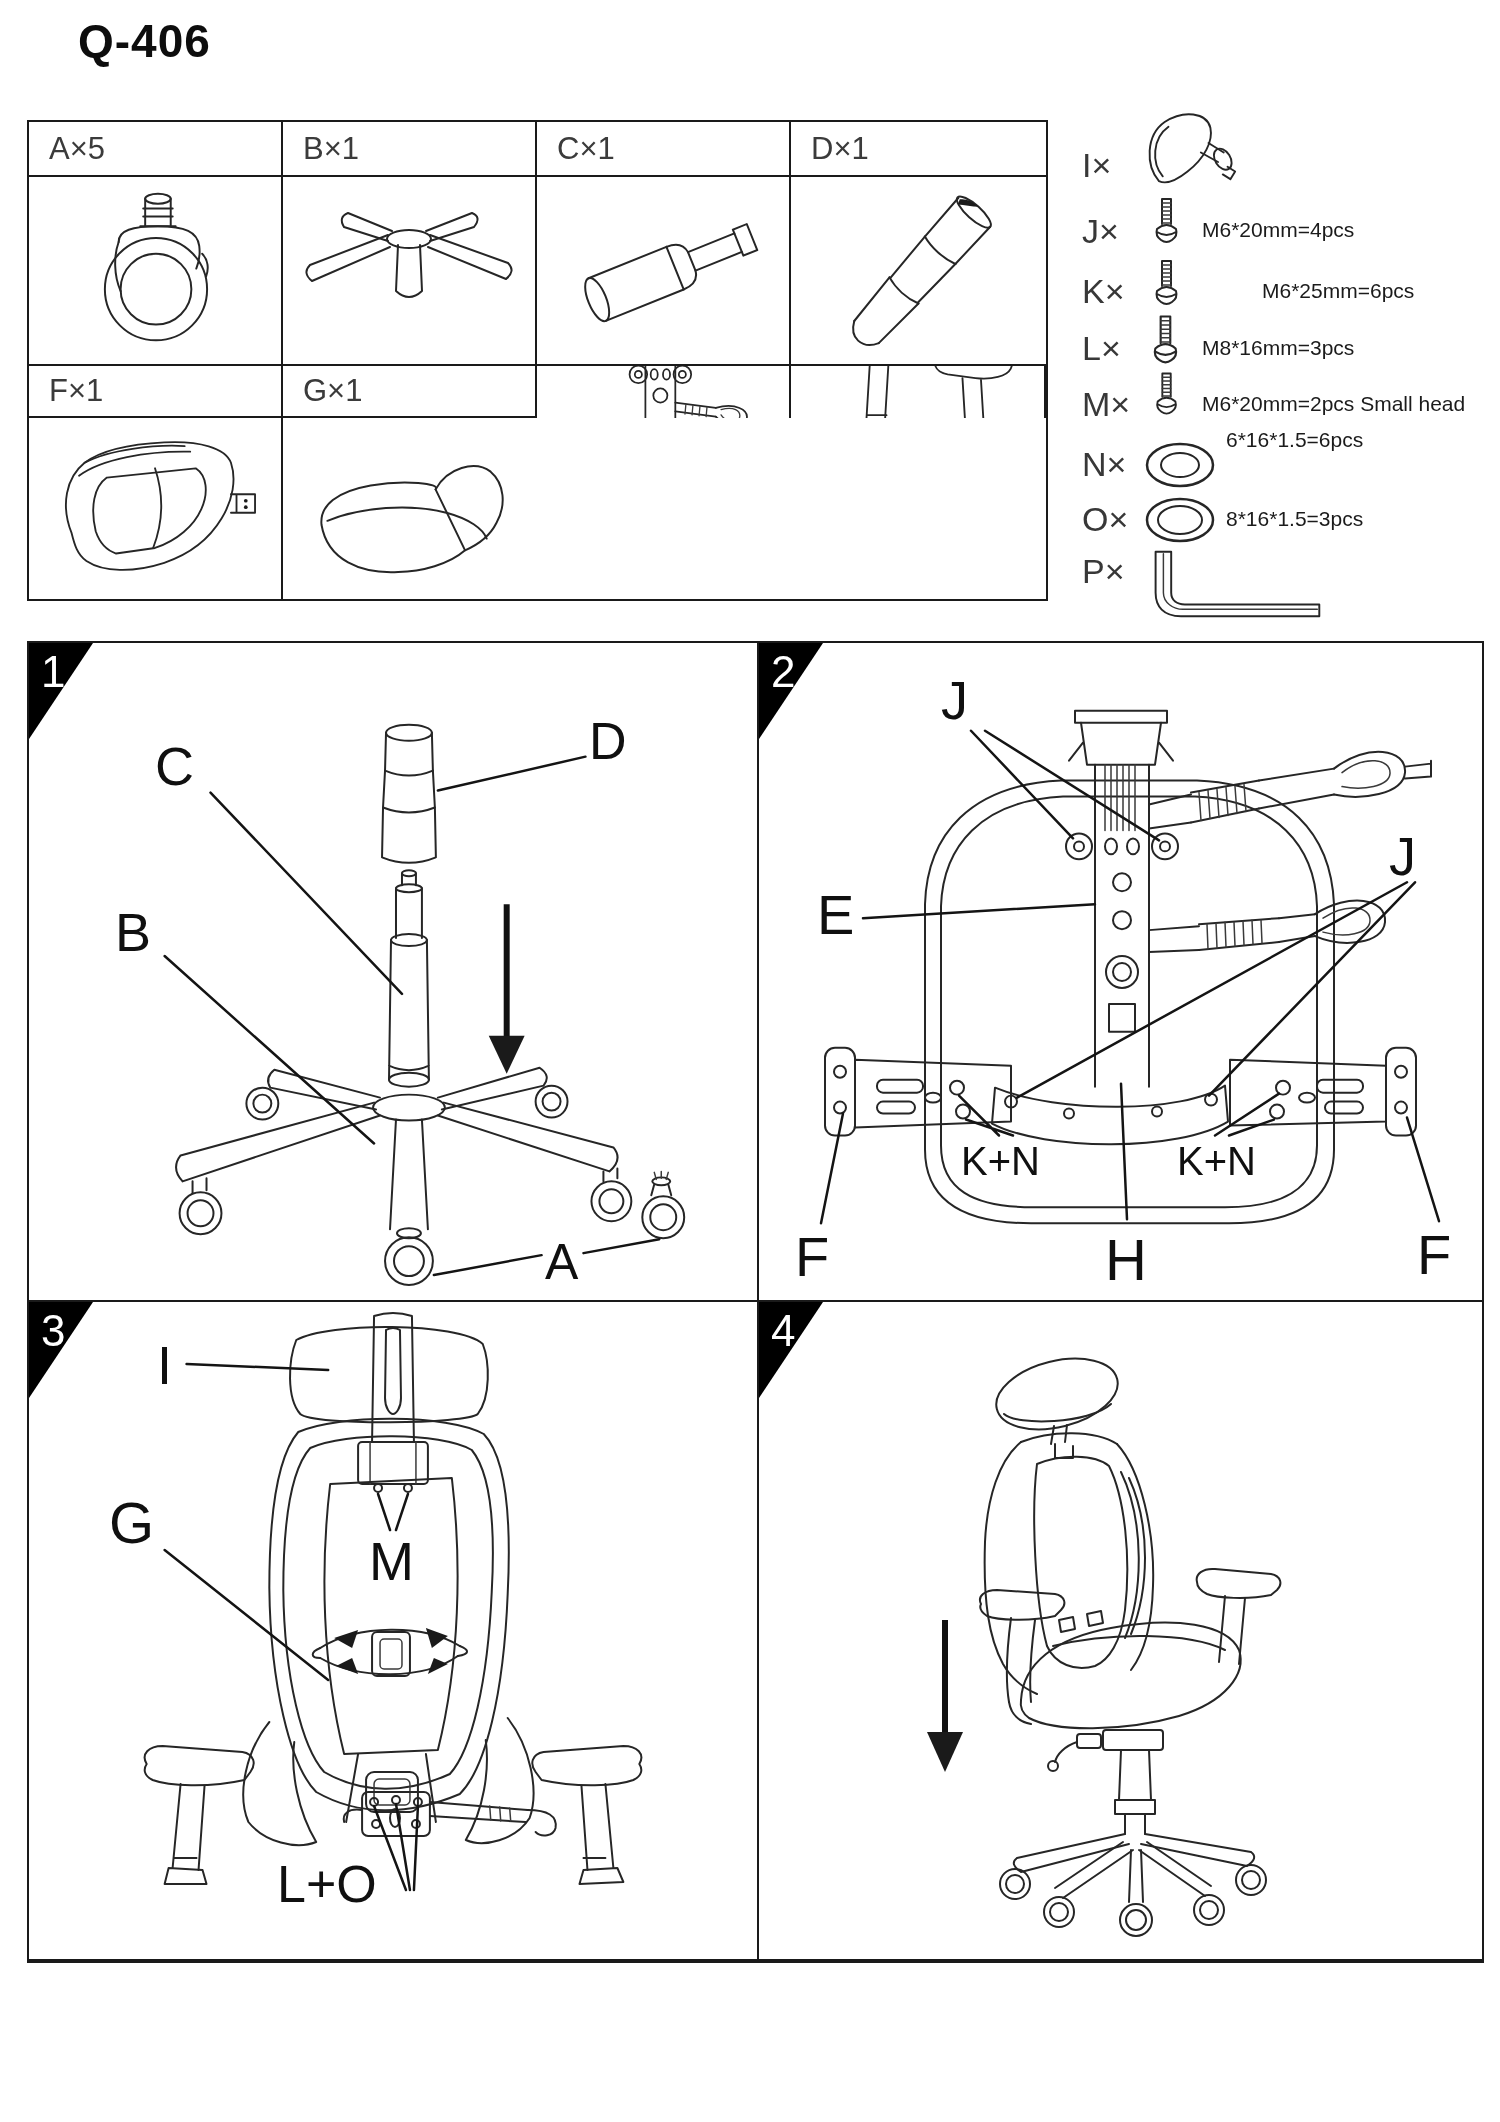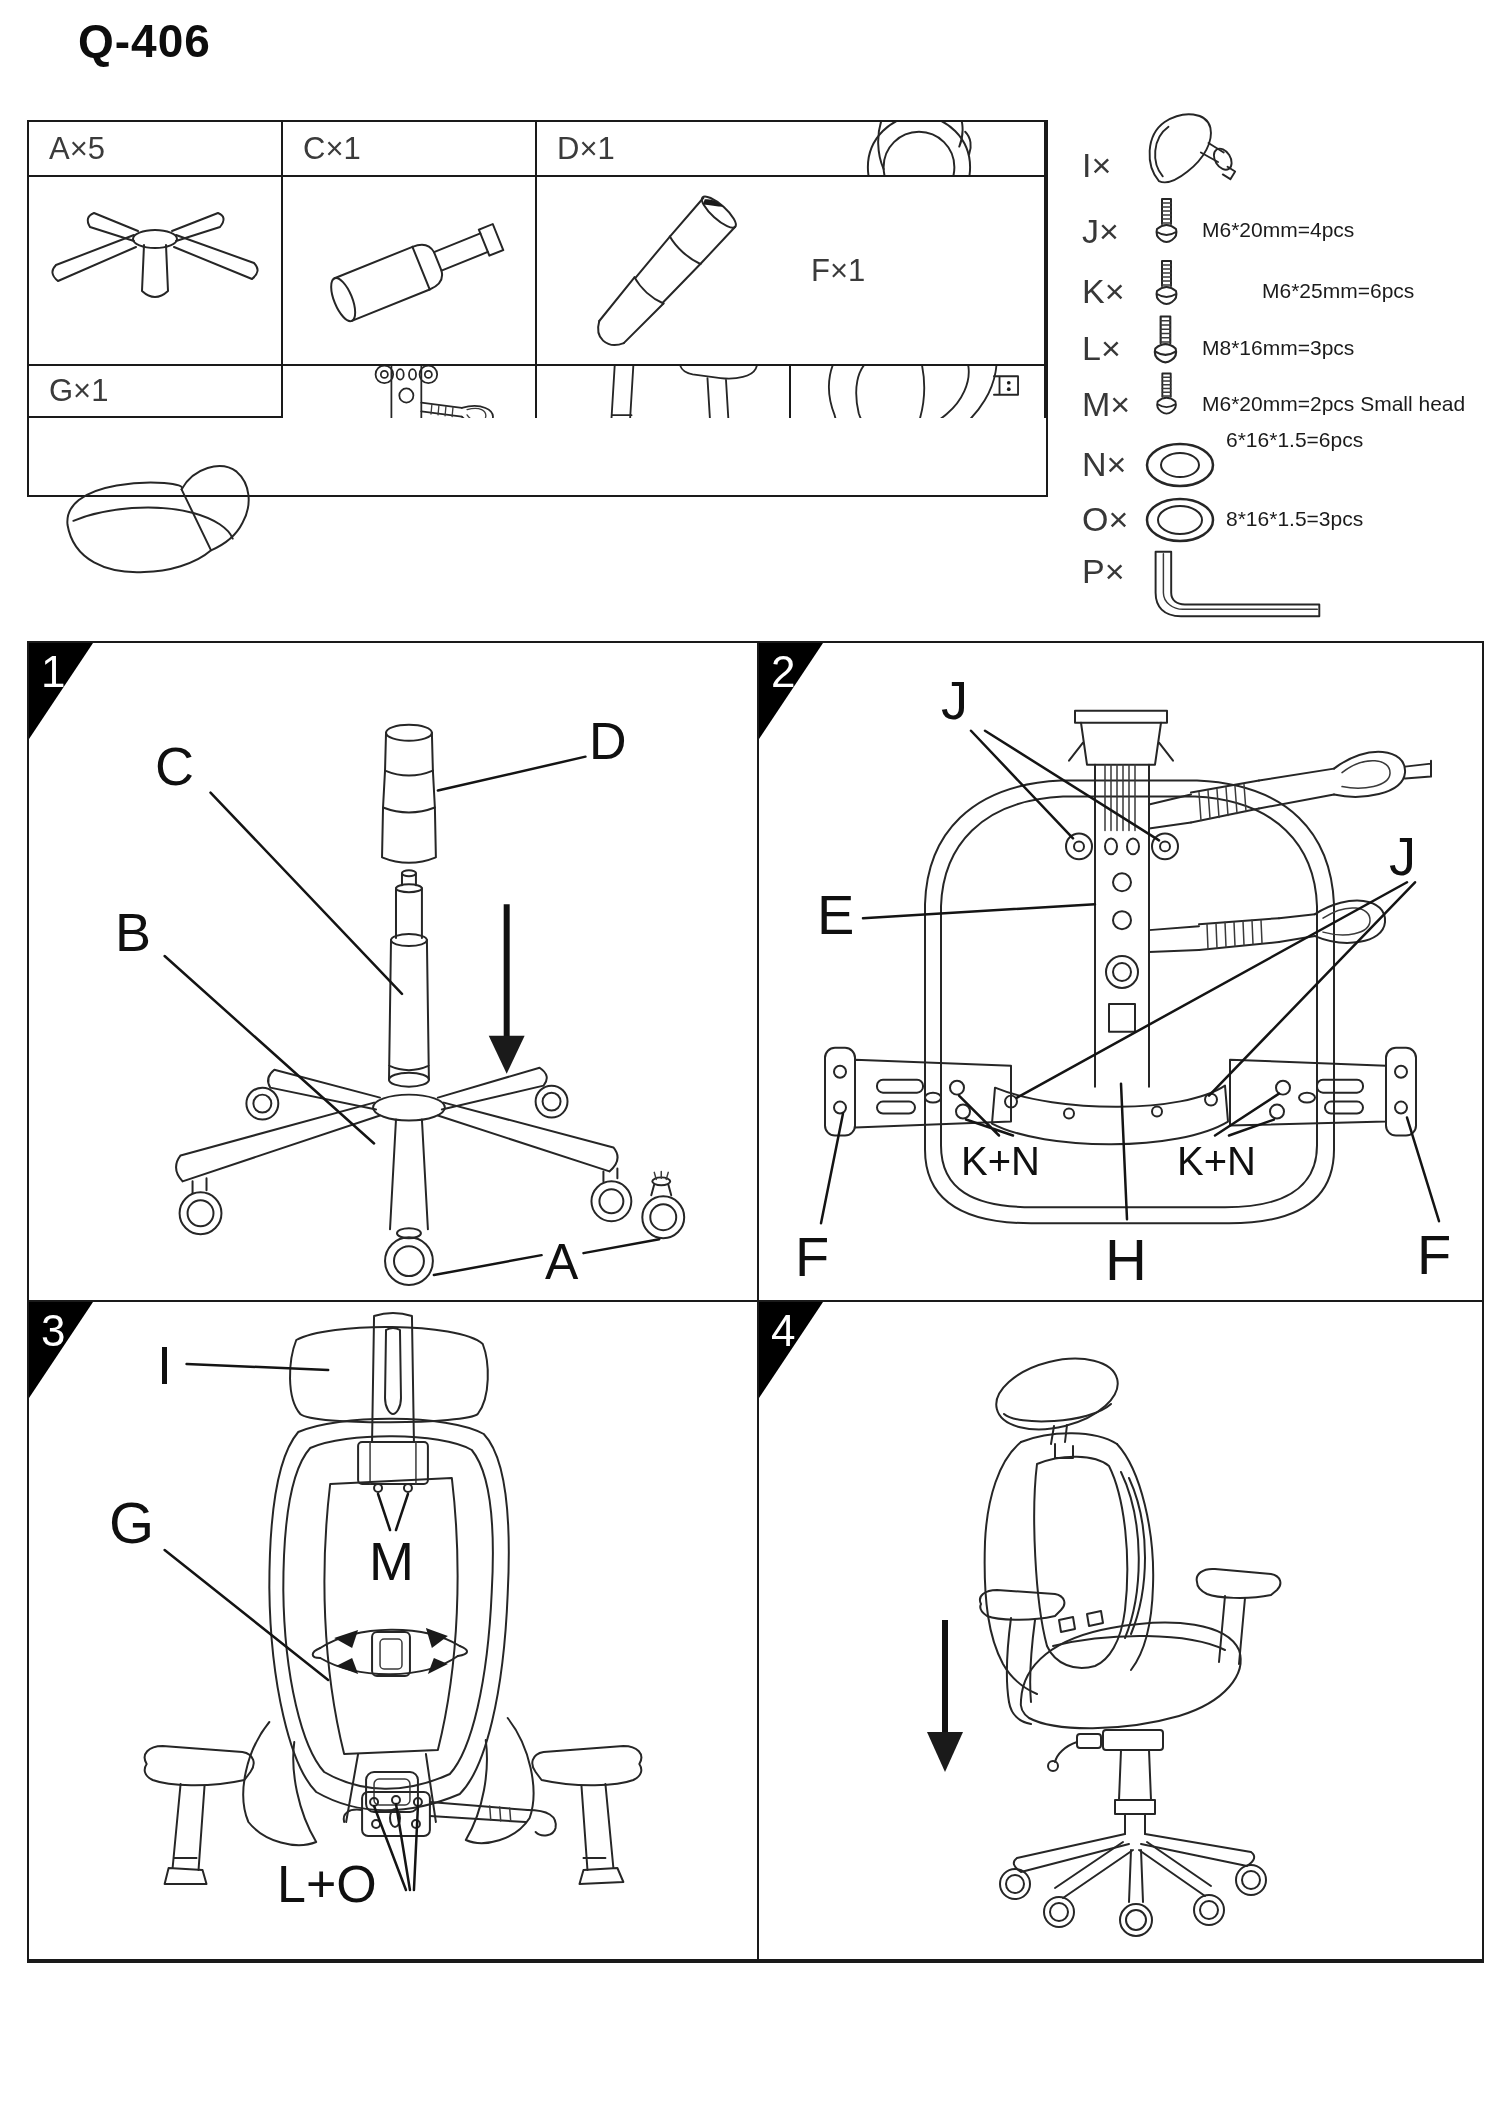--- a/index.html
+++ b/index.html
@@ -1,21 +1,21 @@
 <!DOCTYPE html>
 <html><head>
 <meta charset="utf-8">
 <style>
   html,body{margin:0;padding:0;background:#ffffff;}
   .page{position:relative;width:1500px;height:2122px;background:#ffffff;
         font-family:Liberation Sans, sans-serif;overflow:hidden;}
   .title{position:absolute;left:78px;top:14px;font-size:46px;font-weight:bold;color:#0d0d0d;letter-spacing:1px;}
 
   
-  .parts-table{position:absolute;left:27px;top:120px;width:1021px;height:377px;
+  .parts-table{position:absolute;left:27px;top:120px;width:1021px;height:481px;
                display:grid;grid-template-columns:254px 254px 254px 255px;
                grid-template-rows:55px 189px 52px 183px;border:2px solid #1a1a1a;box-sizing:border-box;}
   .pt-cell{border-right:2px solid #1a1a1a;border-bottom:2px solid #1a1a1a;box-sizing:border-box;
            display:flex;align-items:center;justify-content:center;overflow:hidden;}
   .pt-cell.lastcol{border-right:none;}
   .pt-cell.lastrow{border-bottom:none;}
   .pt-label{justify-content:flex-start;padding-left:20px;font-size:31px;color:#3b3b3b;}
   .hw-letter{position:absolute;font-size:34px;color:#383838;}
   .hw-spec{position:absolute;font-size:21px;color:#1b1b1b;white-space:nowrap;}
 
@@ -40,20 +40,21 @@
 </style>
 </head>
 <body>
 
 <div class="page">
 
   <div class="title">Q-406</div>
 
   <div class="parts-table">
     <div class="pt-cell pt-label">A×5</div>
+    <div class="pt-cell pt-label">B×1</div>
     <div class="pt-cell pt-label">C×1</div>
     <div class="pt-cell pt-label lastcol">D×1</div>
 
     <div class="pt-cell">
       <svg width="230" height="172" viewBox="0 0 230 175">
         <ellipse class="ln" cx="118" cy="14" rx="13" ry="5"></ellipse>
         <path class="ln" d="M105,14 L105,42 M131,14 L131,42 M103,24 h30 M103,32 h30 M100,42 h36"></path>
         <path class="ln" d="M78,58 C78,46 92,42 118,42 C146,42 158,48 160,62 C161,70 160,78 157,85"></path>
         <path class="ln" d="M78,58 C73,72 73,92 80,108"></path>
         <circle class="ln" cx="116" cy="106" r="52"></circle>

